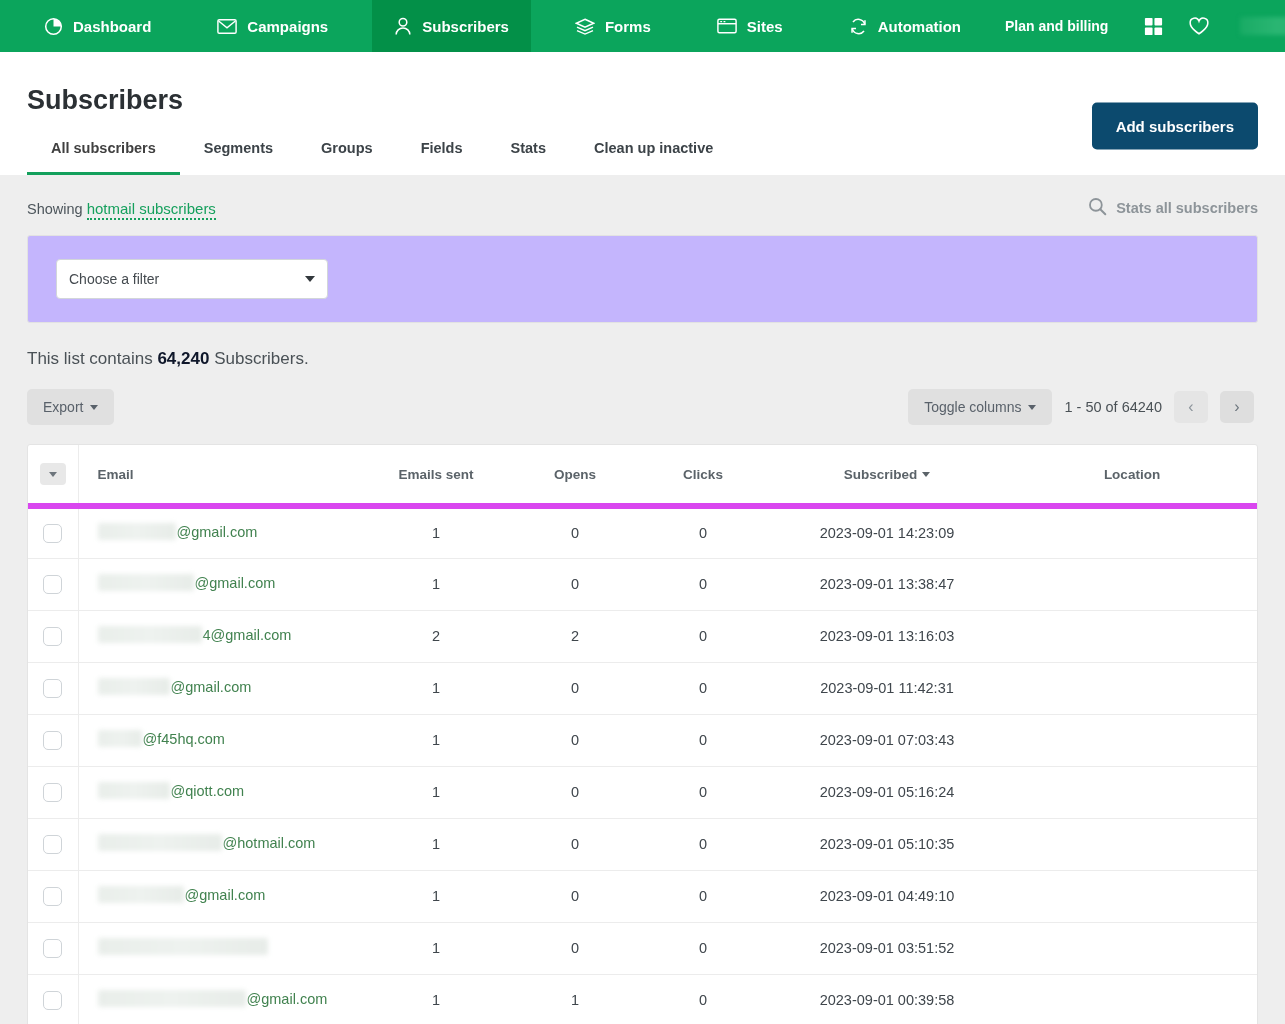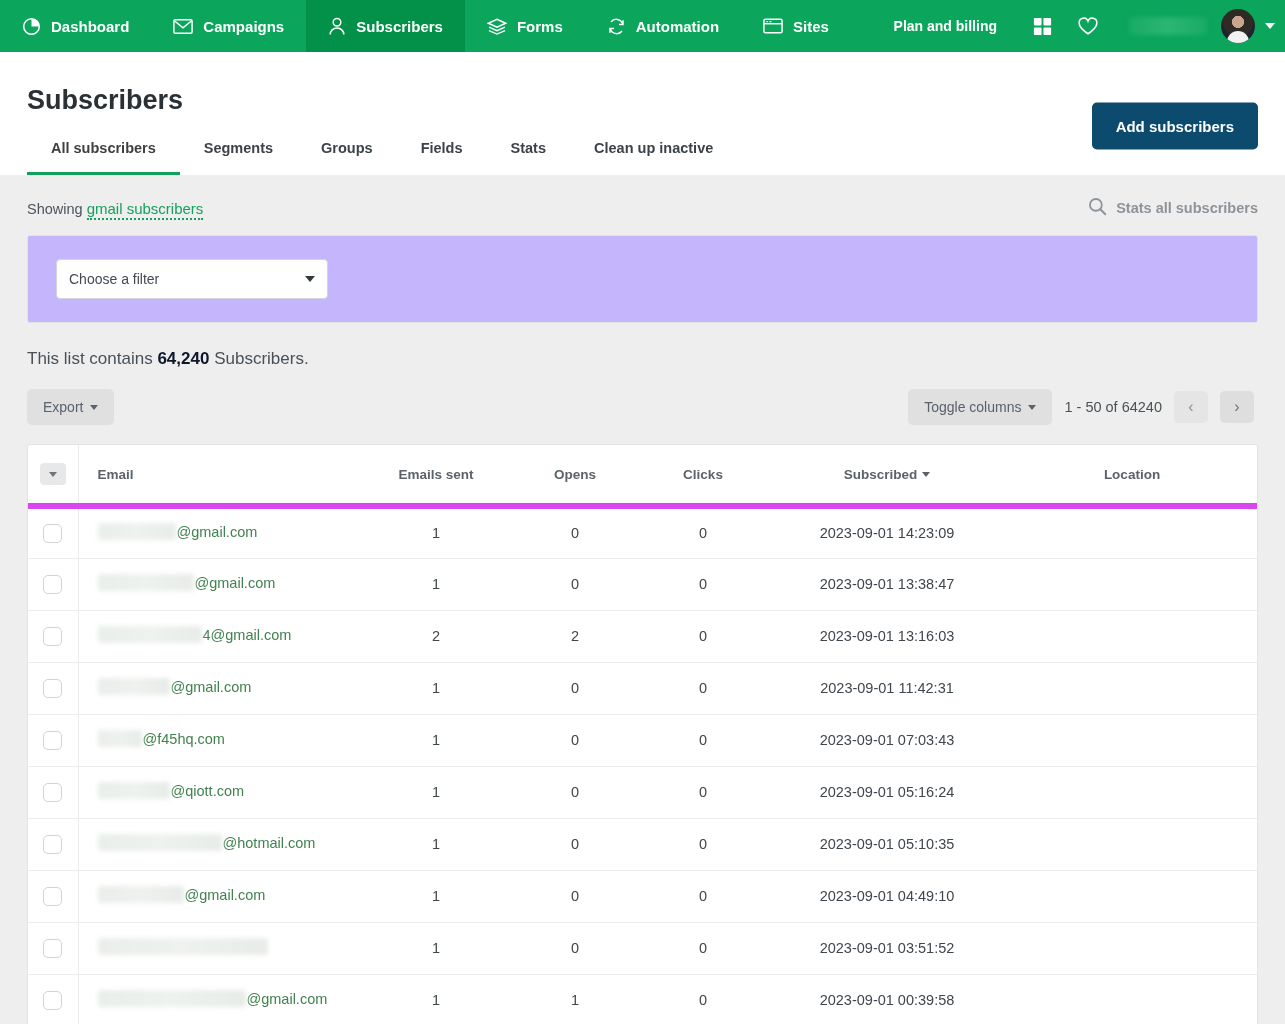--- a/index.html
+++ b/index.html
@@ -15,20 +15,21 @@
   .navbar {
     height: 52px; background: #0ba55c;
     display: flex; align-items: stretch;
     position: relative;
   }
   .nav-item {
     display: flex; align-items: center; gap: 10px;
     padding: 0 22px; color: #ffffff;
     font-size: 15px; font-weight: bold; cursor: pointer;
     white-space: nowrap;
+    margin-left: 22px;
   }
   .nav-item.active { background: #039048; }
   .nav-item .ico { display: flex; align-items: center; }
   .nav-spacer { flex: 1; }
   .nav-right { display: flex; align-items: center; gap: 0; padding-right: 10px; }
   .nav-plain {
     color: #fff; font-size: 14px; font-weight: bold;
     padding: 0 22px; cursor: pointer; white-space: nowrap;
     display: flex; align-items: center; height: 52px;
   }
@@ -245,38 +246,38 @@
       <svg width="20" height="19" viewBox="0 0 22 20">
           <path d="M11 2 L20.5 6.4 L11 10.8 L1.5 6.4 Z" fill="none" stroke="#fff" stroke-width="1.6"></path>
           <path d="M2.2 10.6 L11 14.6 L19.8 10.6" fill="none" stroke="#fff" stroke-width="1.6"></path>
           <path d="M2.2 14.6 L11 18.3 L19.8 14.6" fill="none" stroke="#fff" stroke-width="1.6"></path>
         </svg>
     </span>
     <span>Forms</span>
   </div>
   <div class="nav-item">
     <span class="ico">
+      <svg width="20" height="18" viewBox="0 0 22 19">
+          <rect x="1" y="2" width="20" height="15" rx="1.6" fill="none" stroke="#fff" stroke-width="1.6"></rect>
+          <path d="M1 7 H21" stroke="#fff" stroke-width="1.6"></path>
+          <path d="M3.6 4.6 h2 M7.2 4.6 h2" stroke="#fff" stroke-width="1.3"></path>
+        </svg>
+    </span>
+    <span>Sites</span>
+  </div>
+  <div class="nav-item">
+    <span class="ico">
       <svg width="19" height="19" viewBox="0 0 20 20">
           <path d="M16.5 7.5 A7 7 0 0 0 4.2 5.2" fill="none" stroke="#fff" stroke-width="1.6"></path>
           <path d="M3.5 12.5 A7 7 0 0 0 15.8 14.8" fill="none" stroke="#fff" stroke-width="1.6"></path>
           <path d="M16.8 3.4 L16.8 7.8 L12.6 7.8" fill="none" stroke="#fff" stroke-width="1.6"></path>
           <path d="M3.2 16.6 L3.2 12.2 L7.4 12.2" fill="none" stroke="#fff" stroke-width="1.6"></path>
         </svg>
     </span>
     <span>Automation</span>
-  </div>
-  <div class="nav-item">
-    <span class="ico">
-      <svg width="20" height="18" viewBox="0 0 22 19">
-          <rect x="1" y="2" width="20" height="15" rx="1.6" fill="none" stroke="#fff" stroke-width="1.6"></rect>
-          <path d="M1 7 H21" stroke="#fff" stroke-width="1.6"></path>
-          <path d="M3.6 4.6 h2 M7.2 4.6 h2" stroke="#fff" stroke-width="1.3"></path>
-        </svg>
-    </span>
-    <span>Sites</span>
   </div>
 
   <div class="nav-spacer"></div>
 
   <div class="nav-right">
     <div class="nav-plain">Plan and billing</div>
     <div class="nav-icon-btn">
       <svg width="21" height="21" viewBox="0 0 22 22">
           <rect x="2" y="2" width="8" height="8" rx="1" fill="#fff"></rect>
           <rect x="12" y="2" width="8" height="8" rx="1" fill="#fff"></rect>
@@ -304,21 +305,21 @@
     <div class="tab">Groups</div>
     <div class="tab">Fields</div>
     <div class="tab">Stats</div>
     <div class="tab">Clean up inactive</div>
   </div>
 </div>
 
 <div class="showing-row">
   <div class="showing-left">
     <span>Showing</span>
-    <span class="showing-link">gmail subscribers</span>
+    <span class="showing-link">hotmail subscribers</span>
   </div>
   <div class="search-box">
     <span>
       <svg width="19" height="19" viewBox="0 0 20 20">
           <circle cx="8.3" cy="8.3" r="6.2" fill="none" stroke="#8d9499" stroke-width="1.9"></circle>
           <path d="M12.9 12.9 L18.2 18.2" stroke="#8d9499" stroke-width="2.1" stroke-linecap="round"></path>
         </svg>
     </span>
     <span>Stats all subscribers</span>
   </div>

